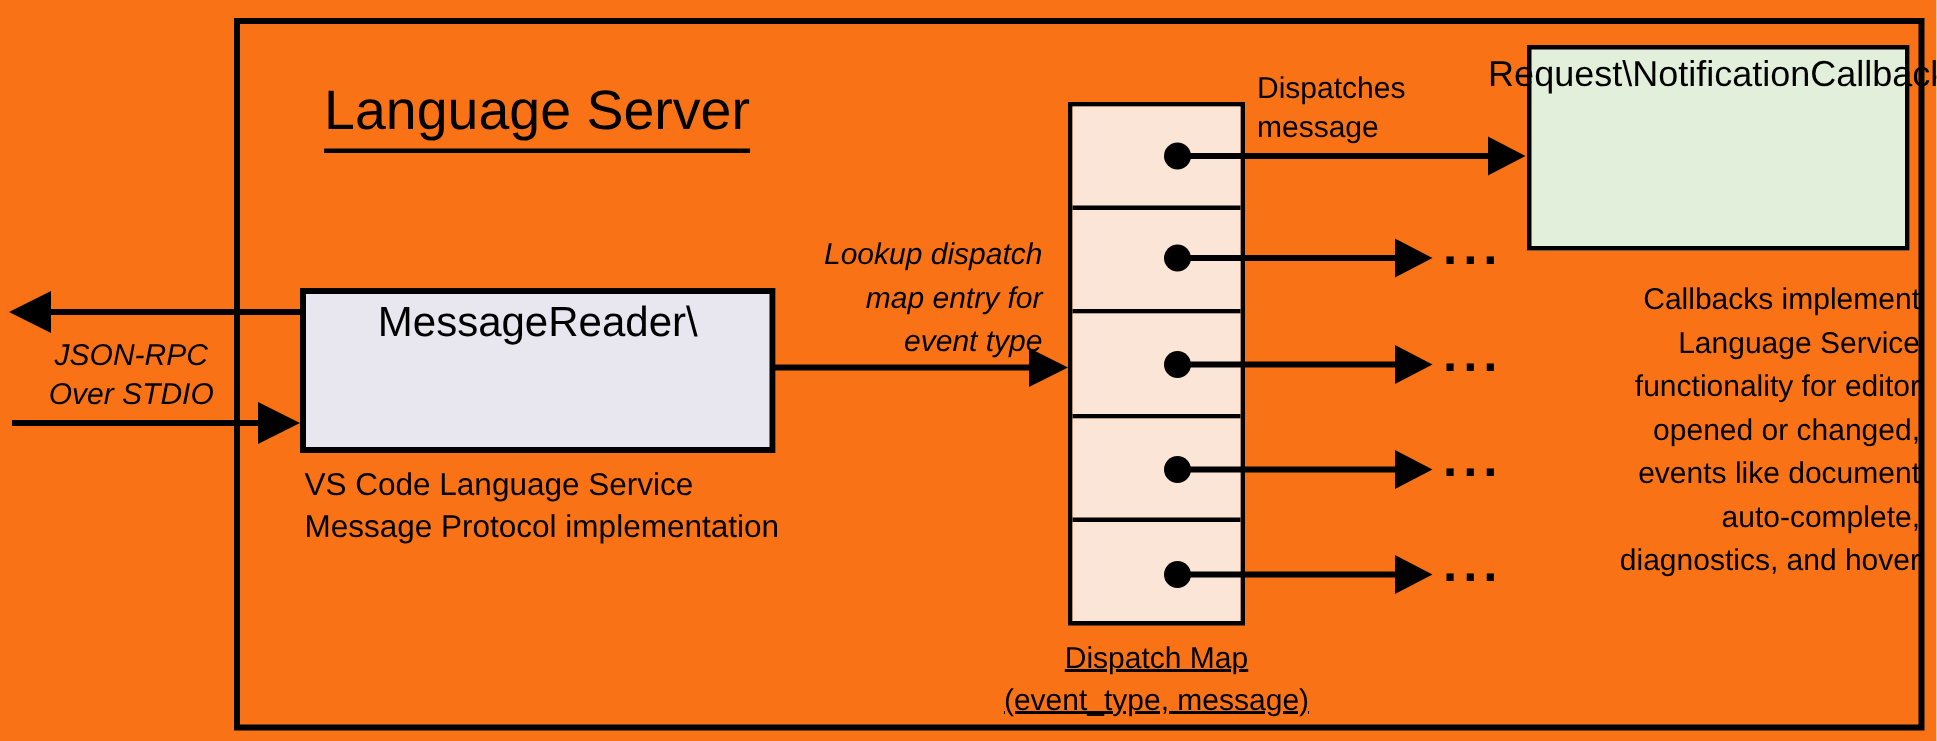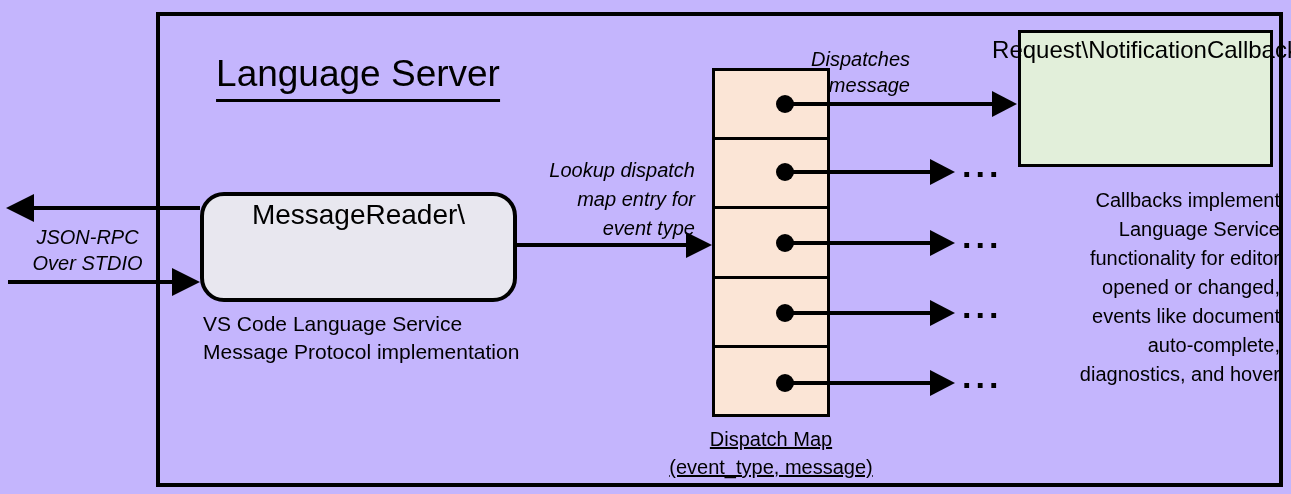--- a/index.html
+++ b/index.html
@@ -1,19 +1,19 @@
 <!DOCTYPE html>
 <html><head>
 <meta charset="utf-8">
 <style>
   html,body{margin:0;padding:0;background:#ffffff;}
   .stage{
     position:relative;
     width:1291px;height:494px;
-    background:#c4b5fd;
+    background:#f97316;
     font-family:"Liberation Sans","DejaVu Sans",sans-serif;
     color:#000;
     overflow:hidden;
   }
   .abs{position:absolute;}
   .outer-box{
     left:156px;top:12px;width:1127px;height:475px;
     border:4px solid #000;box-sizing:border-box;background:transparent;
   }
   .title{
@@ -22,21 +22,21 @@
     border-bottom:3px solid #000;padding-bottom:3px;
   }
   .node{
     box-sizing:border-box;border:4px solid #000;
     display:flex;flex-direction:row;justify-content:center;
     text-align:center;
   }
   .reader-box{
     left:200px;top:192px;width:317px;height:110px;
     background:var(--reader-fill,#e8e7ef);
-    font-size:28px;line-height:38px;border-radius:24px;
+    font-size:28px;line-height:38px;
   }
   .callback-box{
     left:1018px;top:30px;width:255px;height:137px;
     background:var(--callback-fill,#e2efda);
     font-size:24px;line-height:34px;border-width:3px;
   }
   .caption{
     text-align:left;font-size:21px;line-height:28px;
   }
   .reader-caption{left:203px;top:310px;width:360px;}
@@ -46,22 +46,22 @@
   }
   .io-label{
     left:20px;top:224px;width:135px;
     font-style:italic;font-size:20px;line-height:26px;text-align:center;
   }
   .lookup-label{
     left:515px;top:156px;width:180px;
     font-style:italic;font-size:20px;line-height:29px;text-align:right;
   }
   .dispatches-label{
-    left:790px;top:46px;width:120px;
-    font-style:italic;font-size:20px;line-height:26px;text-align:right;
+    left:838px;top:46px;width:120px;
+    font-size:20px;line-height:26px;text-align:left;
   }
   .dispatch-map{
     left:712px;top:68px;width:118px;height:349px;
     box-sizing:border-box;border:3px solid #000;
     display:flex;flex-direction:column;
   }
   .dispatch-cell{
     flex:1 1 0;background:var(--cell-fill,#fbe5d6);
     border-bottom:3px solid #000;
   }

